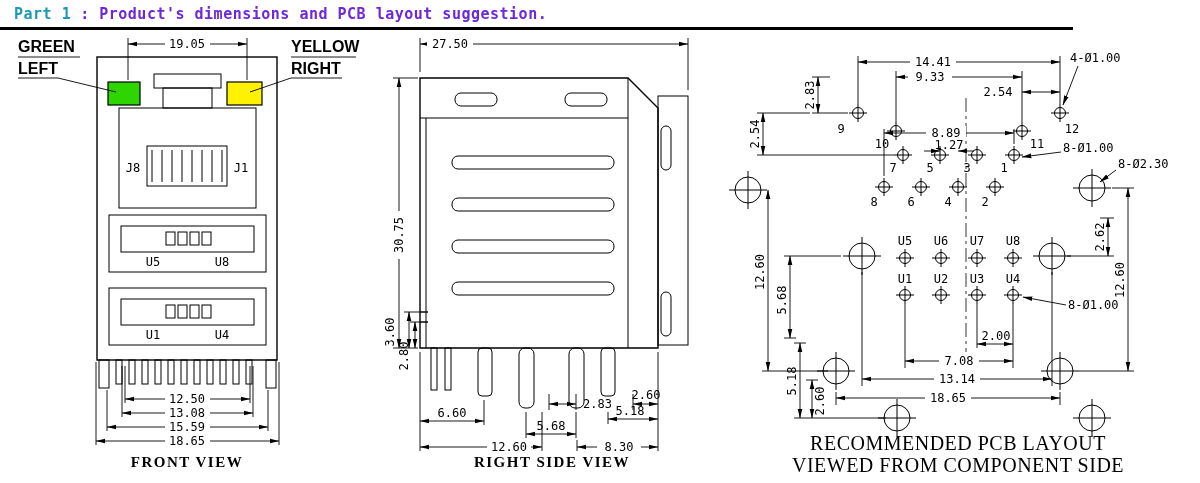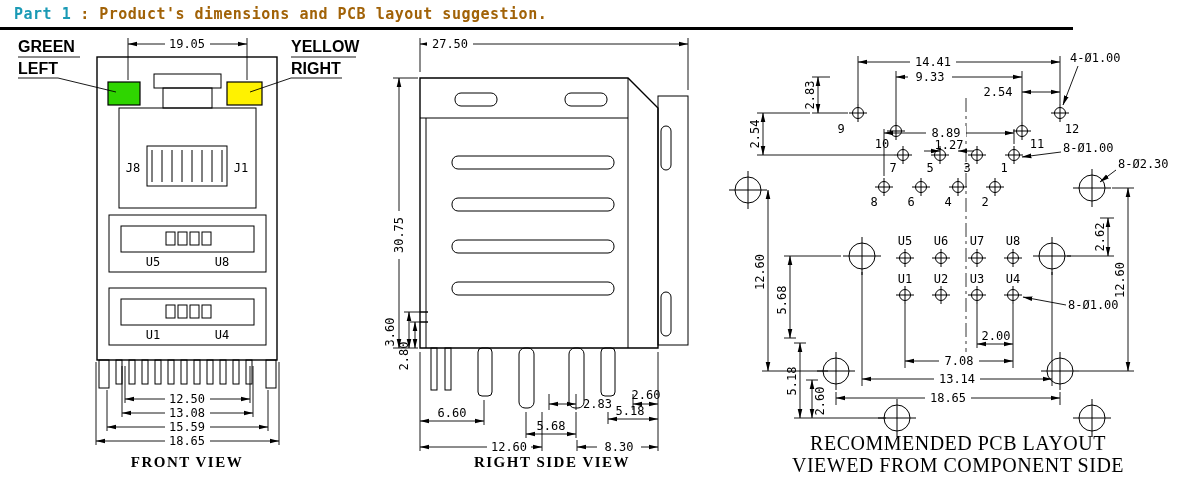--- a/index.html
+++ b/index.html
@@ -2,21 +2,21 @@
 <html><head>
 <meta charset="utf-8">
 <style>
   *{margin:0;padding:0;box-sizing:border-box}
   html,body{width:1200px;height:483px;background:#fff;overflow:hidden;position:relative;
     font-family:"DejaVu Sans Mono",monospace}
   .header{position:absolute;top:0;left:0;width:1073px;height:30px;border-bottom:3px solid #000;
     display:flex;align-items:center;gap:9px;padding-left:14px;
     font:bold 15px "DejaVu Sans Mono",monospace;letter-spacing:.5px;background:#fff;z-index:2}
   .header .part{color:#1A9AB5}
-  .header .title{color:#a16207}
+  .header .title{color:#6d28d9}
   .stage{position:absolute;top:0;left:0;z-index:1}
   svg text{fill:#000}
   .dt{font:12px "DejaVu Sans Mono",monospace}
   .pin{font:12px "DejaVu Sans Mono",monospace}
   .lbl{font:bold 16px "Liberation Sans",sans-serif}
   .cap{font:bold 15px "Liberation Serif",serif;letter-spacing:1.5px}
   .cap2{font:20px "Liberation Serif",serif;letter-spacing:.5px}
   .ln{fill:none;stroke:#000;stroke-width:1.4}
   .l2{fill:none;stroke:#000;stroke-width:1}
   .tn{fill:none;stroke:#000;stroke-width:.9}

